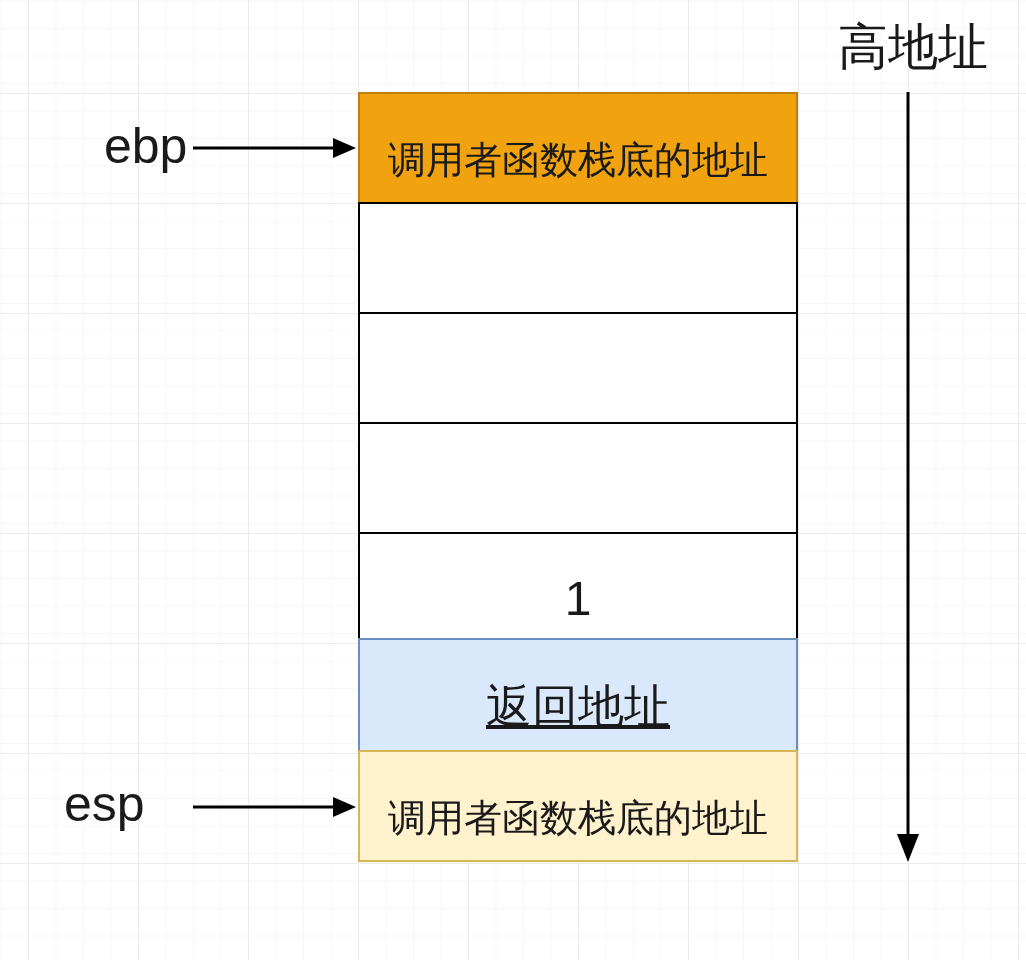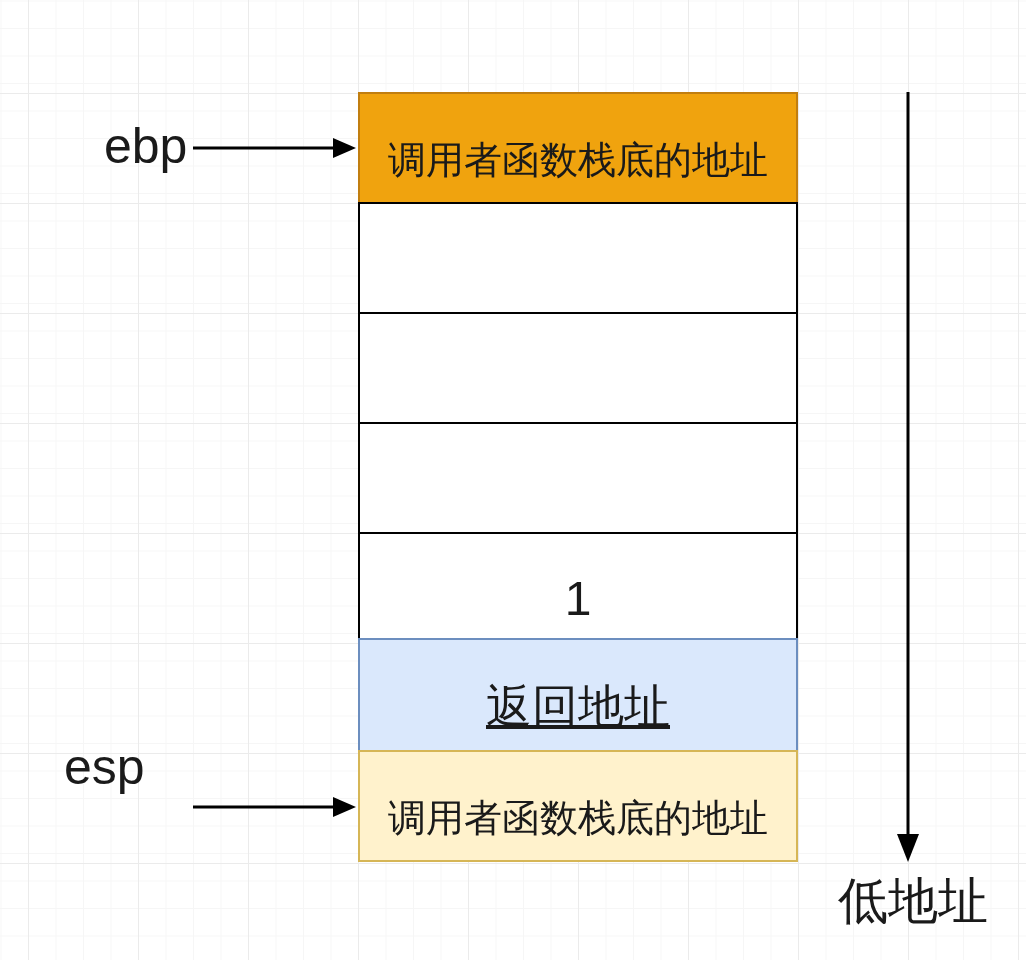--- a/index.html
+++ b/index.html
@@ -39,21 +39,21 @@
   .cell-4 .cell-label{font-size:48px;}
   .cell-5 .cell-label{font-size:46px;}
   .cell-6 .cell-label{font-size:38px;}
   .register-label{
     position:absolute;
     left:64px;width:110px;height:60px;
     font-size:50px;line-height:60px;
     text-align:left;
   }
   .reg-ebp{top:116px;margin-left:40px;}
-  .reg-esp{top:737px;}
+  .reg-esp{top:774px;}
   .address-label{
     position:absolute;
     left:828px;width:170px;
     font-size:50px;line-height:58px;
     text-align:center;
     white-space:nowrap;
   }
   .addr-high{top:18px;}
   .addr-low{top:872px;}
   .arrow-layer{
@@ -84,21 +84,21 @@
   <div class="stack-cell cell-5" style="background: rgb(218, 232, 252); border-color: rgb(108, 142, 191); color: rgb(26, 26, 26); text-decoration: underline;">
     <span class="cell-label">返回地址</span>
   </div>
   <div class="stack-cell cell-6" style="background: rgb(255, 242, 204); border-color: rgb(214, 182, 86); color: rgb(26, 26, 26);">
     <span class="cell-label">调用者函数栈底的地址</span>
   </div>
 
   <div class="register-label reg-ebp">ebp</div>
   <div class="register-label reg-esp">esp</div>
 
-  <div class="address-label addr-low">低地址</div>
+  <div class="address-label addr-high">高地址</div>
 
   <svg class="arrow-layer" viewBox="0 0 1026 960" xmlns="http://www.w3.org/2000/svg">
     <g>
       <line x1="193" y1="148" x2="337" y2="148" stroke="#000000" stroke-width="3"></line>
       <polygon points="356,148 333,138 333,158" fill="#000000"></polygon>
     </g>
     <g>
       <line x1="193" y1="807" x2="337" y2="807" stroke="#000000" stroke-width="3"></line>
       <polygon points="356,807 333,797 333,817" fill="#000000"></polygon>
     </g>

